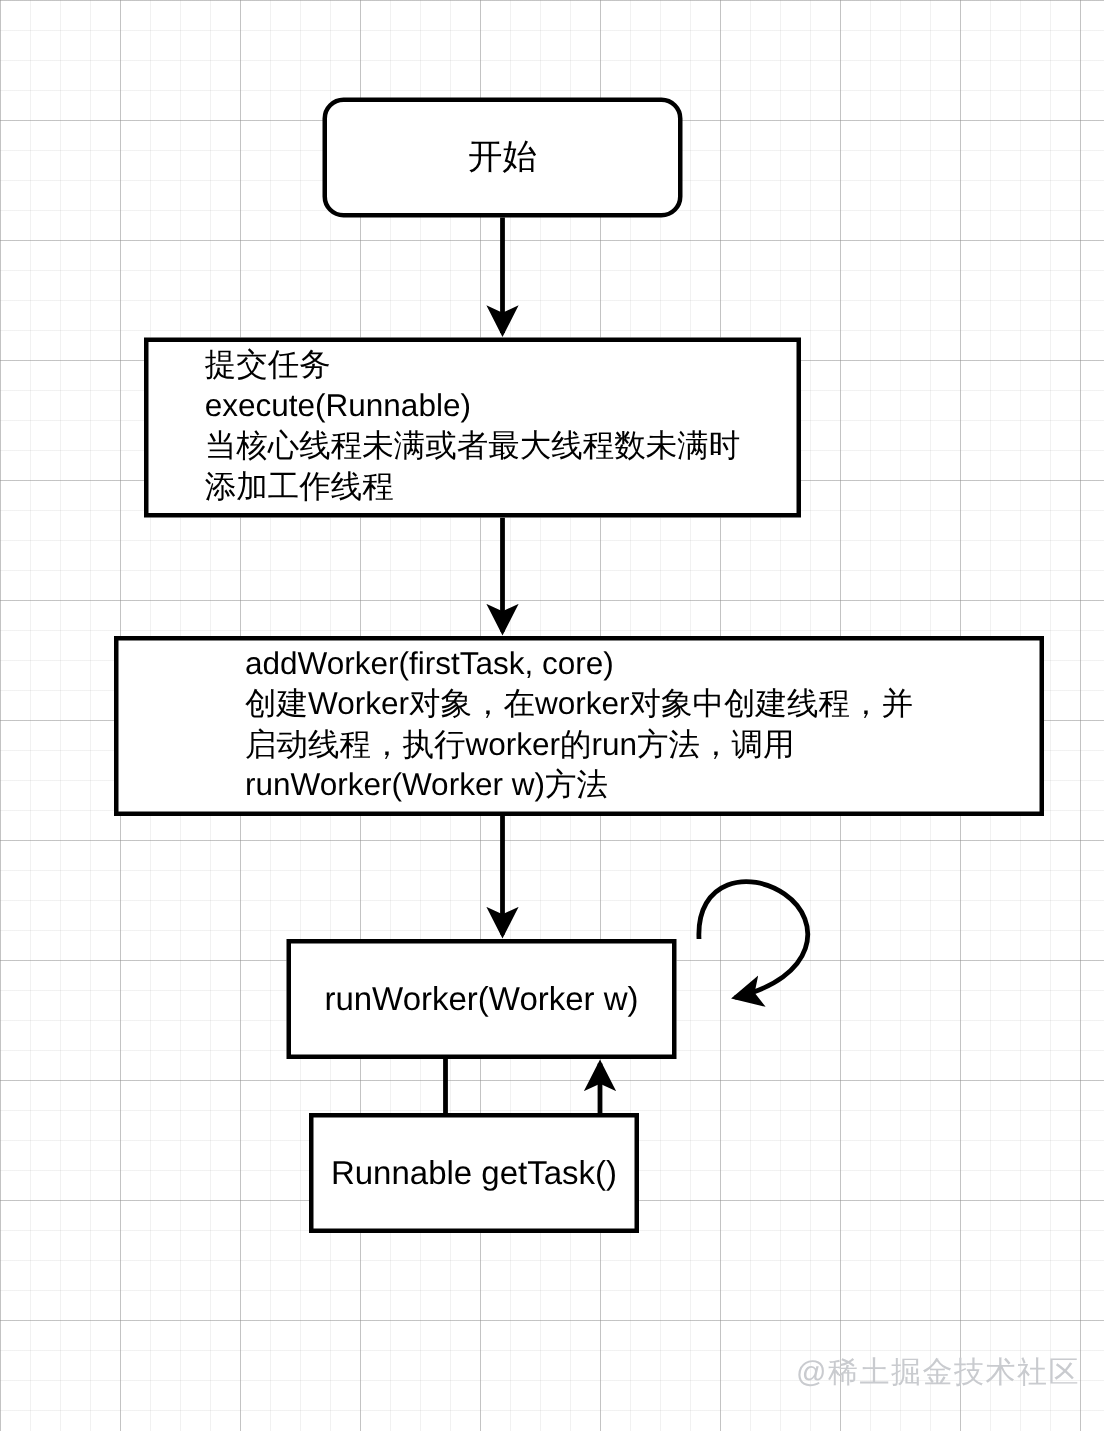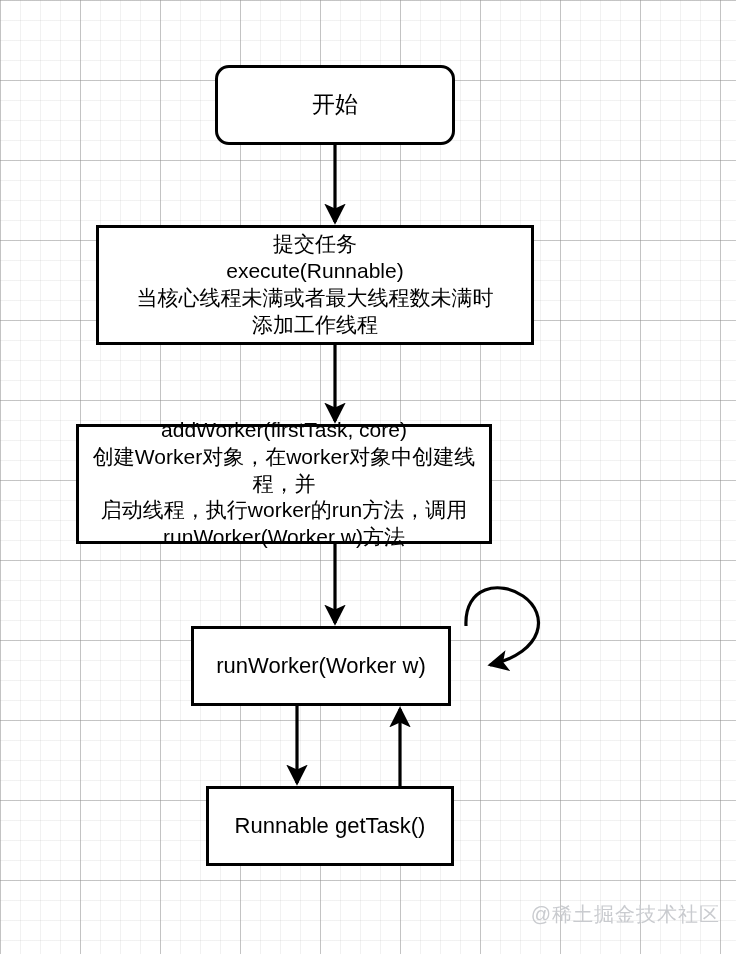--- a/index.html
+++ b/index.html
@@ -23,44 +23,44 @@
     font-family: "Liberation Sans", "DejaVu Sans", sans-serif;
   }
   .node {
     position: absolute;
     box-sizing: border-box;
     border: 3px solid #000000;
     background: #ffffff;
     display: flex;
     align-items: center;
     justify-content: center;
-    text-align: center;
+    text-align: left;
     color: #000000;
     line-height: 1.28;
     white-space: pre-line;
   }
   #node-start {
     left: 215px; top: 65px; width: 240px; height: 80px;
     border-radius: 14px;
     font-size: 23px;
   }
   #node-submit {
     left: 96px; top: 225px; width: 438px; height: 120px;
     font-size: 21px;
   }
   #node-addworker {
-    left: 76px; top: 424px; width: 416px; height: 120px;
+    left: 76px; top: 424px; width: 620px; height: 120px;
     font-size: 21px;
   }
   #node-runworker {
     left: 191px; top: 626px; width: 260px; height: 80px;
     font-size: 22px;
   }
   #node-gettask {
-    left: 206px; top: 786px; width: 248px; height: 80px;
+    left: 206px; top: 742px; width: 220px; height: 80px;
     font-size: 22px;
   }
   #edges {
     position: absolute;
     left: 0; top: 0;
     width: 736px;
     height: 954px;
     pointer-events: none;
   }
   #watermark {

